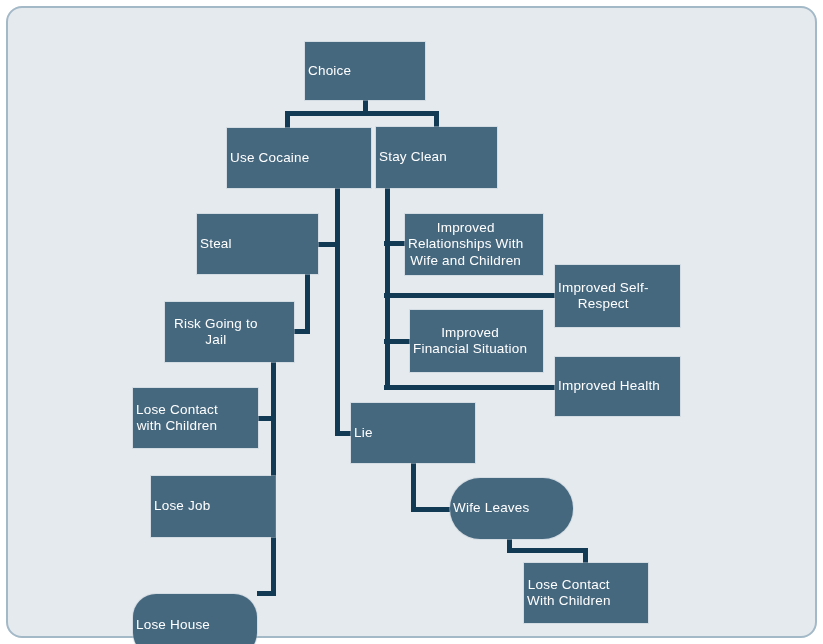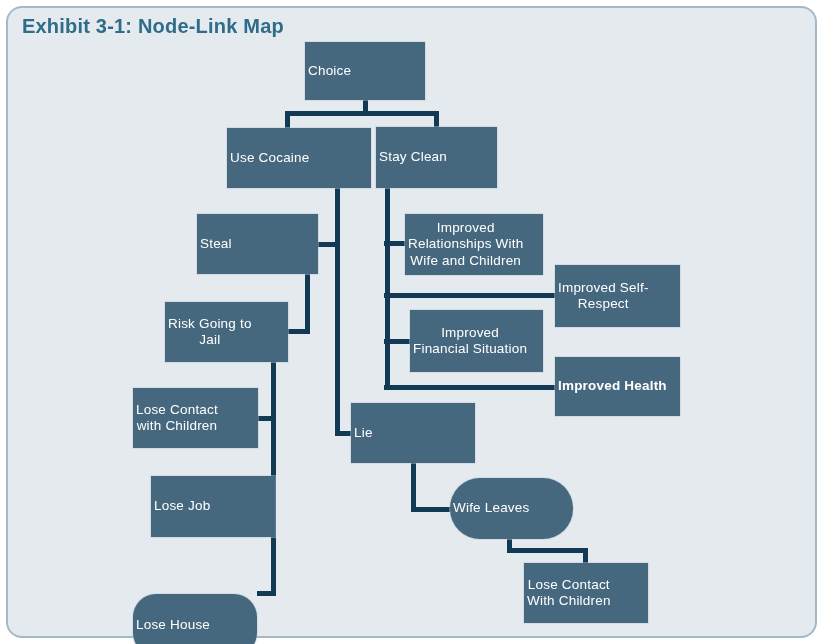--- a/index.html
+++ b/index.html
@@ -62,21 +62,20 @@
     white-space: pre-line;
     padding: 2px 3px;
     letter-spacing: 0.2px;
   }
 </style>
 </head>
 <body style="background: rgb(255, 255, 255);">
 
 <div class="stage">
   <div class="panel"></div>
-  <h1 class="exhibit-title">Exhibit 3-1: Node-Link Map</h1>
   <svg class="edges" viewBox="0 0 823 644" xmlns="http://www.w3.org/2000/svg">
       <polyline points="365,99 365,113 287,113 287,129" fill="none" stroke="#133a54" stroke-width="5" stroke-linecap="butt" stroke-linejoin="miter" shape-rendering="crispEdges"></polyline>
       <polyline points="365,99 365,113 436,113 436,129" fill="none" stroke="#133a54" stroke-width="5" stroke-linecap="butt" stroke-linejoin="miter" shape-rendering="crispEdges"></polyline>
       <polyline points="337,188 337,433 351,433" fill="none" stroke="#133a54" stroke-width="5" stroke-linecap="butt" stroke-linejoin="miter" shape-rendering="crispEdges"></polyline>
       <polyline points="318,244 340,244" fill="none" stroke="#133a54" stroke-width="5" stroke-linecap="butt" stroke-linejoin="miter" shape-rendering="crispEdges"></polyline>
       <polyline points="307,274 307,331 288,331" fill="none" stroke="#133a54" stroke-width="5" stroke-linecap="butt" stroke-linejoin="miter" shape-rendering="crispEdges"></polyline>
       <polyline points="273,362 273,595" fill="none" stroke="#133a54" stroke-width="5" stroke-linecap="butt" stroke-linejoin="miter" shape-rendering="crispEdges"></polyline>
       <polyline points="276,418 258,418" fill="none" stroke="#133a54" stroke-width="5" stroke-linecap="butt" stroke-linejoin="miter" shape-rendering="crispEdges"></polyline>
       <polyline points="276,508 257,508" fill="none" stroke="#133a54" stroke-width="5" stroke-linecap="butt" stroke-linejoin="miter" shape-rendering="crispEdges"></polyline>
       <polyline points="276,593 257,593" fill="none" stroke="#133a54" stroke-width="5" stroke-linecap="butt" stroke-linejoin="miter" shape-rendering="crispEdges"></polyline>
@@ -103,29 +102,29 @@
       </div>
       <div class="node" style="left: 405px; top: 214px; width: 138px; height: 61px;">
         <span class="node-label">Improved
 Relationships With
 Wife and Children</span>
       </div>
       <div class="node" style="left: 555px; top: 265px; width: 125px; height: 62px;">
         <span class="node-label">Improved Self-
 Respect</span>
       </div>
-      <div class="node" style="left: 165px; top: 302px; width: 123px; height: 60px;">
+      <div class="node" style="left: 165px; top: 302px; width: 123px; height: 60px; padding-left: 6px;">
         <span class="node-label">Risk Going to
 Jail</span>
       </div>
       <div class="node" style="left: 410px; top: 310px; width: 133px; height: 62px;">
         <span class="node-label">Improved
 Financial Situation</span>
       </div>
-      <div class="node" style="left: 555px; top: 357px; width: 125px; height: 59px; font-weight: bold;">
+      <div class="node" style="left: 555px; top: 357px; width: 125px; height: 59px;">
         <span class="node-label">Improved Health</span>
       </div>
       <div class="node" style="left: 133px; top: 388px; width: 125px; height: 60px;">
         <span class="node-label">Lose Contact
 with Children</span>
       </div>
       <div class="node" style="left: 351px; top: 403px; width: 124px; height: 60px;">
         <span class="node-label">Lie</span>
       </div>
       <div class="node" style="left: 133px; top: 476px; width: 124px; height: 61px; margin-left: 18px;">

